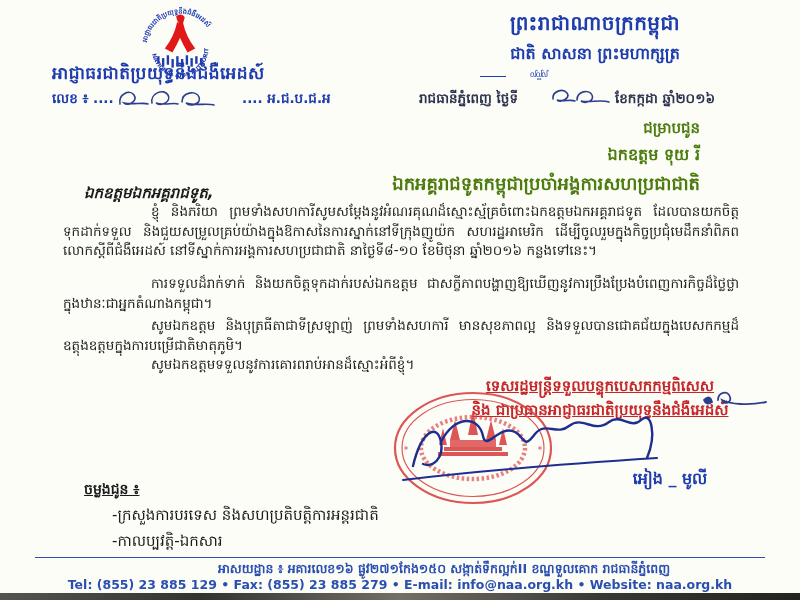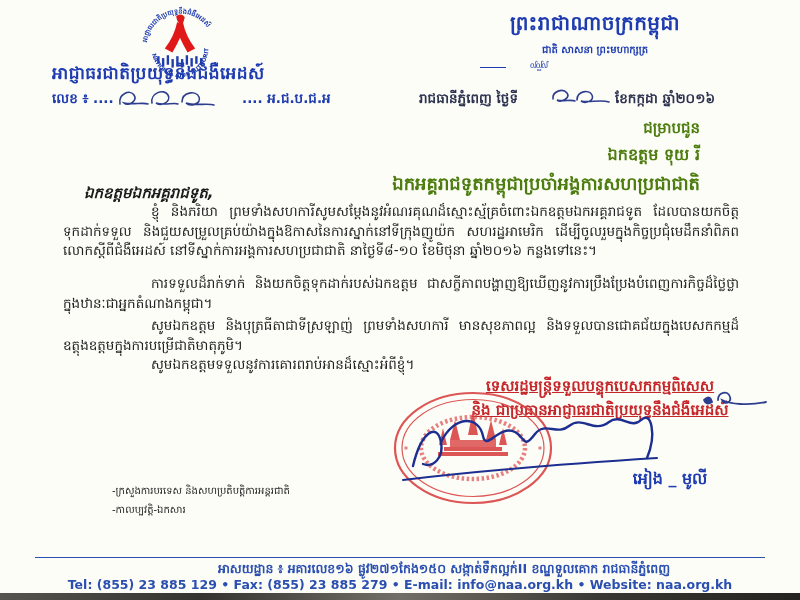--- a/index.html
+++ b/index.html
@@ -18,21 +18,21 @@
   }
   .ref-line{
     position:absolute;left:52px;top:90px;width:300px;height:24px;
     color:#1e3cb0;font-size:13.5px;font-weight:bold;white-space:nowrap;
   }
   .ref-line .hand{position:absolute;left:62px;top:-4px;}
   .ref-suffix{position:absolute;left:190px;top:0;}
   
   .kingdom{position:absolute;left:440px;top:10px;width:310px;text-align:center;color:#1e3cb0;}
   .kingdom-l1{font-size:20px;font-weight:bold;letter-spacing:.5px;}
-  .kingdom-l2{font-size:10px;font-weight:bold;margin-top:3px;}
+  .kingdom-l2{font-size:16px;font-weight:bold;margin-top:3px;}
   .divider{margin-top:4px;height:12px;position:relative;}
   .divider .dash{position:absolute;left:40px;top:5px;width:26px;border-top:1.5px solid #1e3cb0;}
   .divider .orn{position:absolute;left:90px;top:-3px;color:#1e3cb0;font-size:10px;letter-spacing:-1px;}
   .date-line{
     position:absolute;left:419px;top:88px;width:330px;height:24px;
     color:#2e3350;font-size:13.5px;font-weight:bold;white-space:nowrap;
   }
   .date-line .pre{position:absolute;left:0;top:2px;}
   .date-line .hand{position:absolute;left:130px;top:-3px;}
   .date-line .suf{position:absolute;left:196px;top:2px;}
@@ -65,21 +65,21 @@
   .seal-wrap{position:absolute;left:388px;top:390px;width:170px;height:118px;}
   .sig-ink{position:absolute;left:395px;top:408px;width:290px;height:80px;}
   .sig-mark{position:absolute;left:700px;top:388px;width:70px;height:30px;}
   .sig-name{
     position:absolute;left:590px;top:468px;width:160px;text-align:center;
     color:#1e3cb0;font-weight:bold;font-size:16px;
   }
   
   .cc{position:absolute;left:84px;top:480px;color:#1a1a1a;}
   .cc-label{font-size:14px;font-weight:bold;text-decoration:underline;}
-  .cc-item{font-size:10px;margin-top:4px;margin-left:28px;}
+  .cc-item{font-size:15px;margin-top:4px;margin-left:28px;}
   
   .footer-rule{position:absolute;left:35px;top:557px;width:730px;border-top:1.5px solid #2a4fb0;}
   .footer-l1{
     position:absolute;left:0;top:561px;width:800px;text-align:center;
     color:#2a4fb0;font-size:12.5px;font-weight:bold;padding-left:44px;
   }
   .footer-l2{
     position:absolute;left:0;top:577px;width:800px;text-align:center;
     color:#2a4fb0;font-size:12.5px;font-weight:bold;
   }
@@ -222,20 +222,21 @@
       <g fill="none" stroke="#2e3e8f" stroke-width="1.8" stroke-linecap="round">
         <path d="M4,12 q6,-6 8,2 q-6,4 -8,-2" fill="#2e3e8f"></path>
         <path d="M18,12 C18,4 28,2 30,9 C32,15 24,17 22,12 C30,16 48,18 66,14"></path>
       </g>
     </svg>
   </div>
 
   <div class="sig-name">អៀង _ មូលី</div>
 
   <div class="cc">
+    <div class="cc-label">ចម្លងជូន ៖</div>
     <div class="cc-item">-ក្រសួងការបរទេស និងសហប្រតិបត្តិការអន្តរជាតិ</div>
     <div class="cc-item">-កាលប្បវត្តិ-ឯកសារ</div>
   </div>
 
   <div class="footer-rule"></div>
   <div class="footer-l1">អាសយដ្ឋាន ៖ អគារលេខ១៦ ផ្លូវ២៧១កែង១៥០ សង្កាត់ទឹកល្អក់II ខណ្ឌទួលគោក រាជធានីភ្នំពេញ</div>
   <div class="footer-l2">Tel: (855) 23 885 129 • Fax: (855) 23 885 279 • E-mail: info@naa.org.kh • Website: naa.org.kh</div>
   <div class="bottom-strip"></div>
 
 </div>

